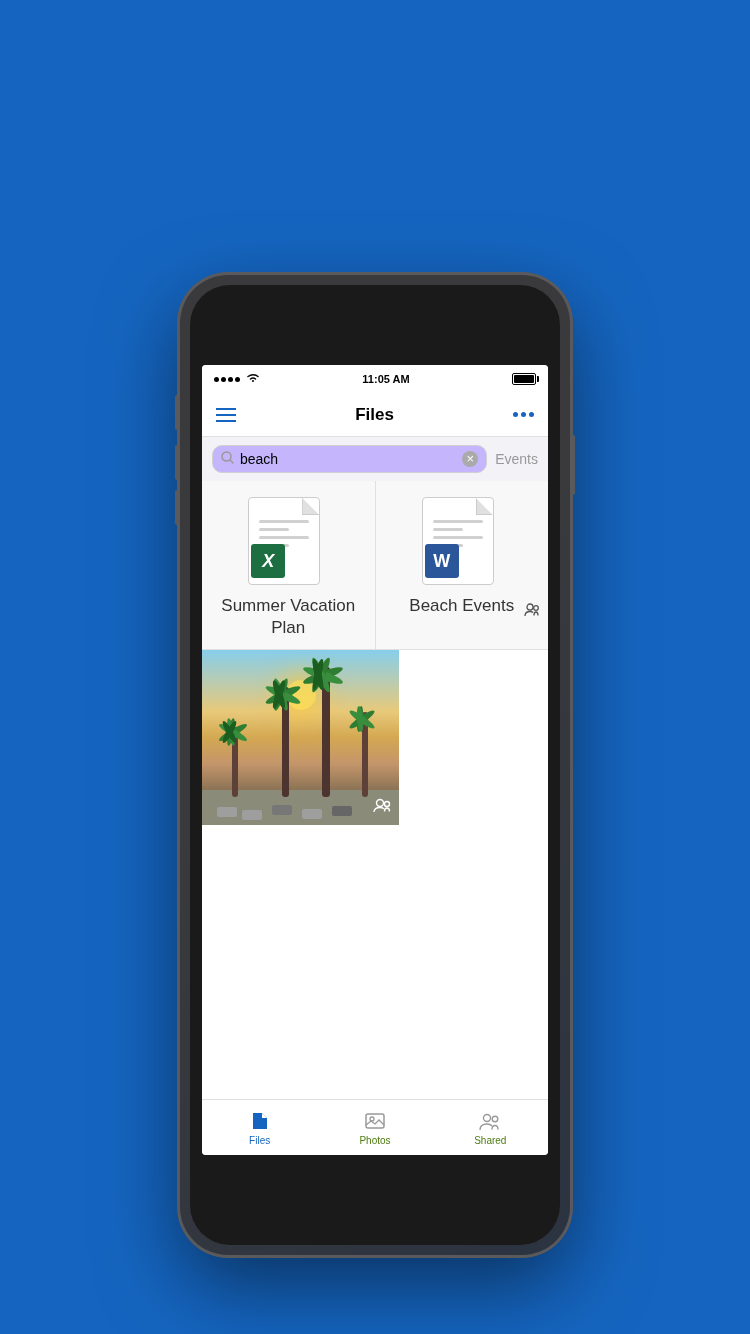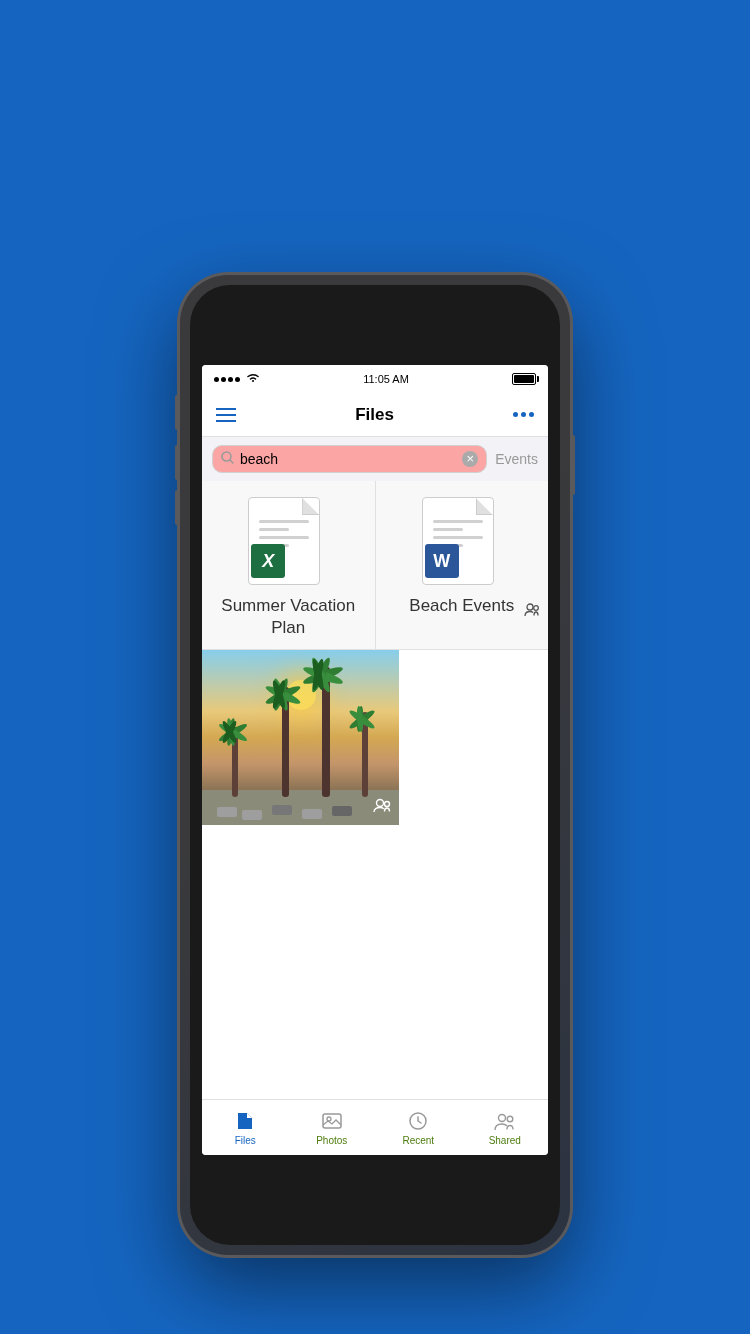--- a/index.html
+++ b/index.html
@@ -174,21 +174,21 @@
       border-radius: 50%;
     }
 
     .wifi-icon {
       font-size: 12px;
       margin-left: 2px;
     }
 
     .status-center {
       font-size: 11px;
-      font-weight: 400;
+      font-weight: 700;
       color: black;
     }
 
     .status-right {
       display: flex;
       align-items: center;
       gap: 4px;
     }
 
     .battery {
@@ -270,21 +270,21 @@
       background: #f2f2f7;
       padding: 8px 10px;
       display: flex;
       align-items: center;
       gap: 8px;
       flex-shrink: 0;
     }
 
     .search-input-wrap {
       flex: 1;
-      background: #fca5a5;
+      background: #c4b5fd;
       border-radius: 10px;
       display: flex;
       align-items: center;
       padding: 5px 8px;
       gap: 6px;
       border: 1px solid #d0d0d0;
     }
 
     .search-icon-svg {
       color: #999;
@@ -721,27 +721,20 @@
 
         <div class="tab-item">
           <svg class="tab-svg" viewBox="0 0 22 22" fill="none">
             <rect x="2" y="4" width="18" height="14" rx="2" stroke="#999" stroke-width="1.5"></rect>
             <circle cx="8" cy="9" r="2" stroke="#999" stroke-width="1.3"></circle>
             <path d="M2 15 L7 11 L11 14 L15 10 L20 15" stroke="#999" stroke-width="1.3" fill="none"></path>
           </svg>
           <span class="tab-label">Photos</span>
         </div>
 
-        <div class="tab-item">
-          <svg class="tab-svg" viewBox="0 0 22 22" fill="none">
-            <circle cx="11" cy="11" r="8" stroke="#999" stroke-width="1.5"></circle>
-            <path d="M11 7 L11 11 L14 13" stroke="#999" stroke-width="1.5" stroke-linecap="round" stroke-linejoin="round"></path>
-          </svg>
-          <span class="tab-label">Recent</span>
-        </div>
 
         <div class="tab-item">
           <svg class="tab-svg" viewBox="0 0 22 22" fill="none">
             <circle cx="8" cy="8" r="3.5" stroke="#999" stroke-width="1.4"></circle>
             <path d="M1 20 C1 16 4 14 8 14 C10 14 11.8 14.7 13 16" stroke="#999" stroke-width="1.4" fill="none"></path>
             <circle cx="16" cy="9" r="2.8" stroke="#999" stroke-width="1.4"></circle>
             <path d="M13 19.5 C13 17 14.2 15.5 16 15.5 C17.8 15.5 19 17 19 19.5" stroke="#999" stroke-width="1.4" fill="none"></path>
           </svg>
           <span class="tab-label">Shared</span>
         </div>

